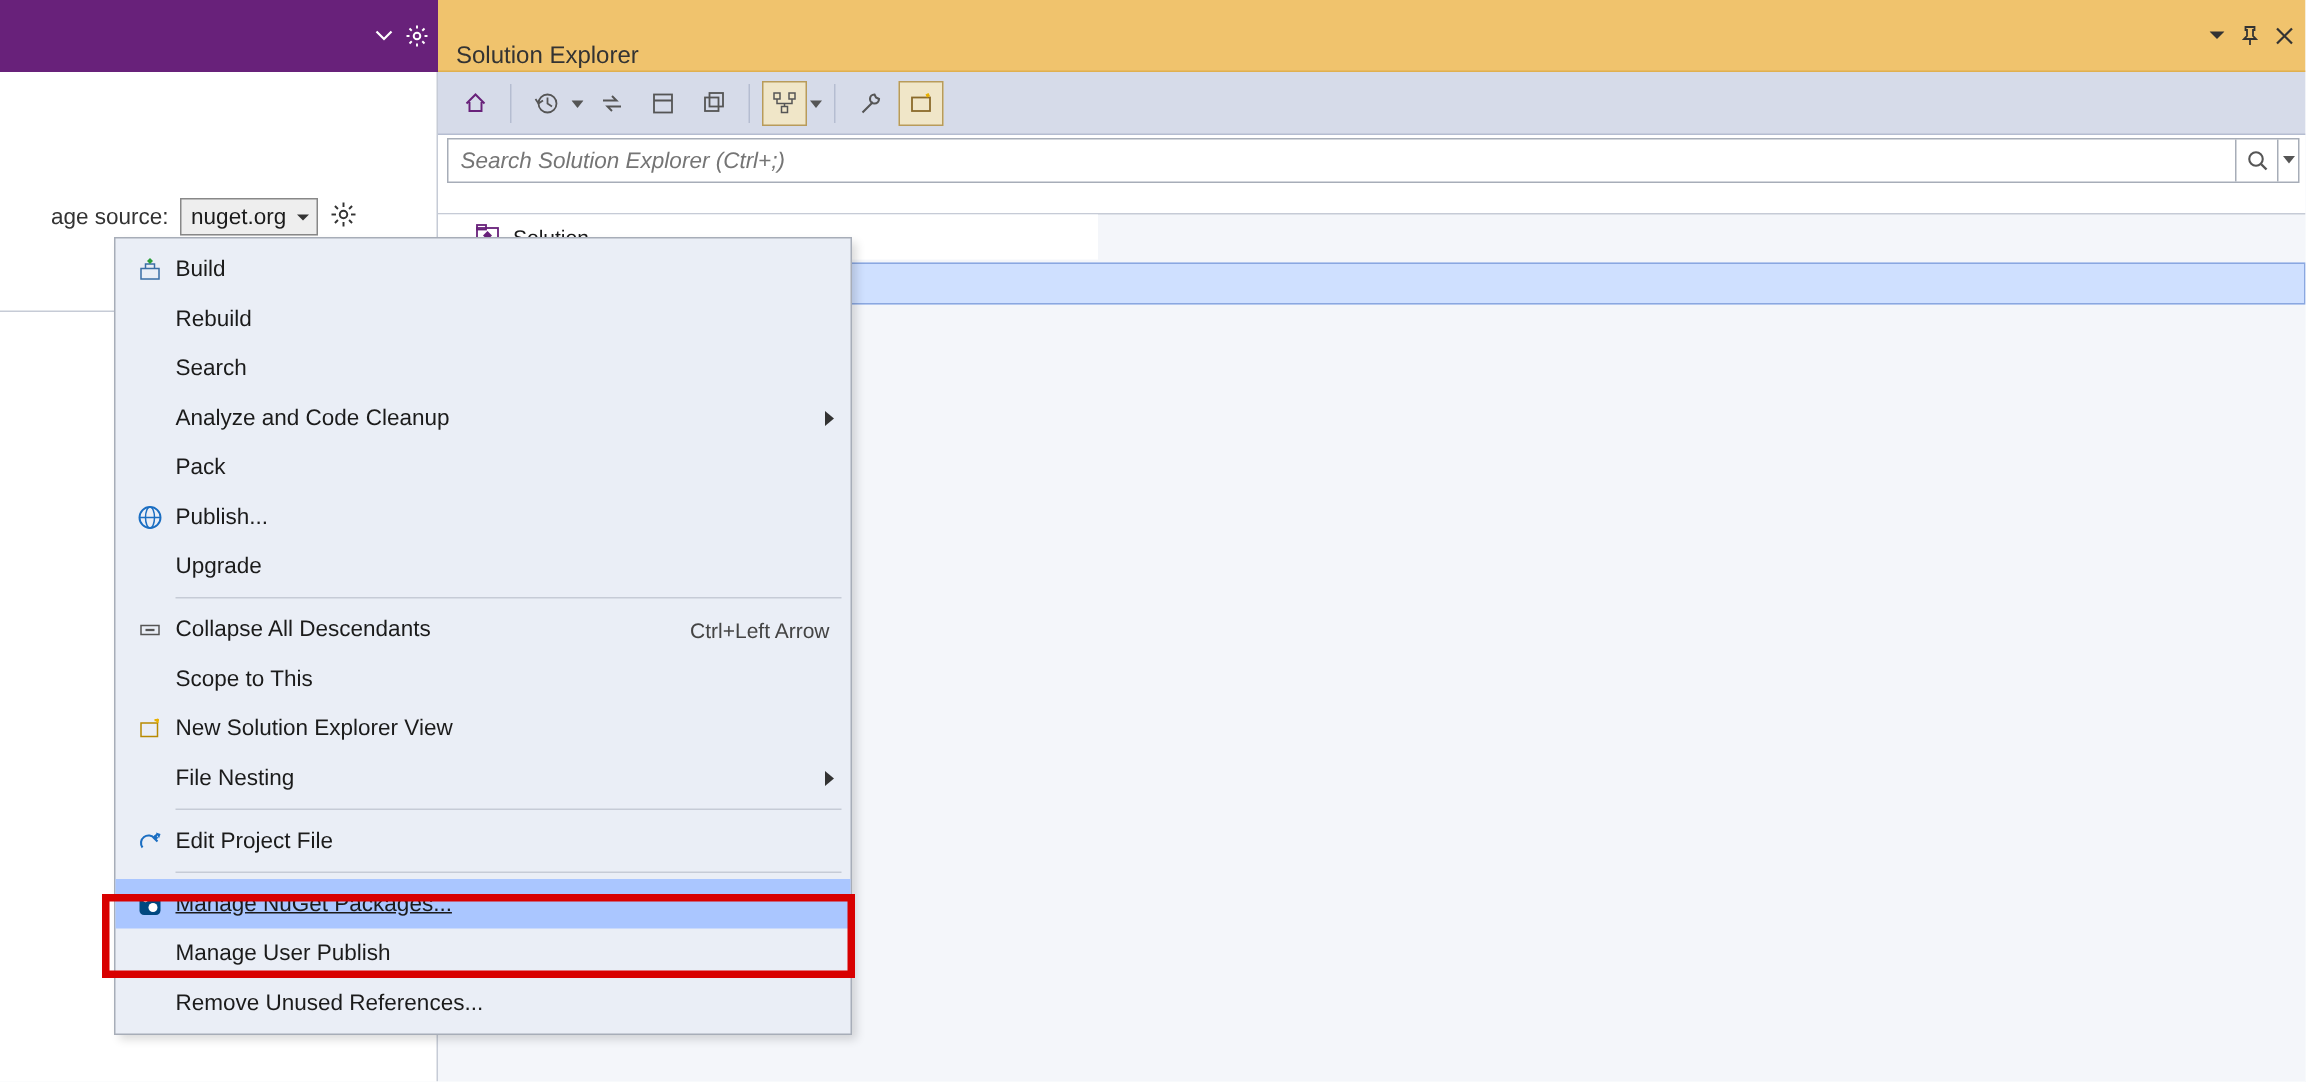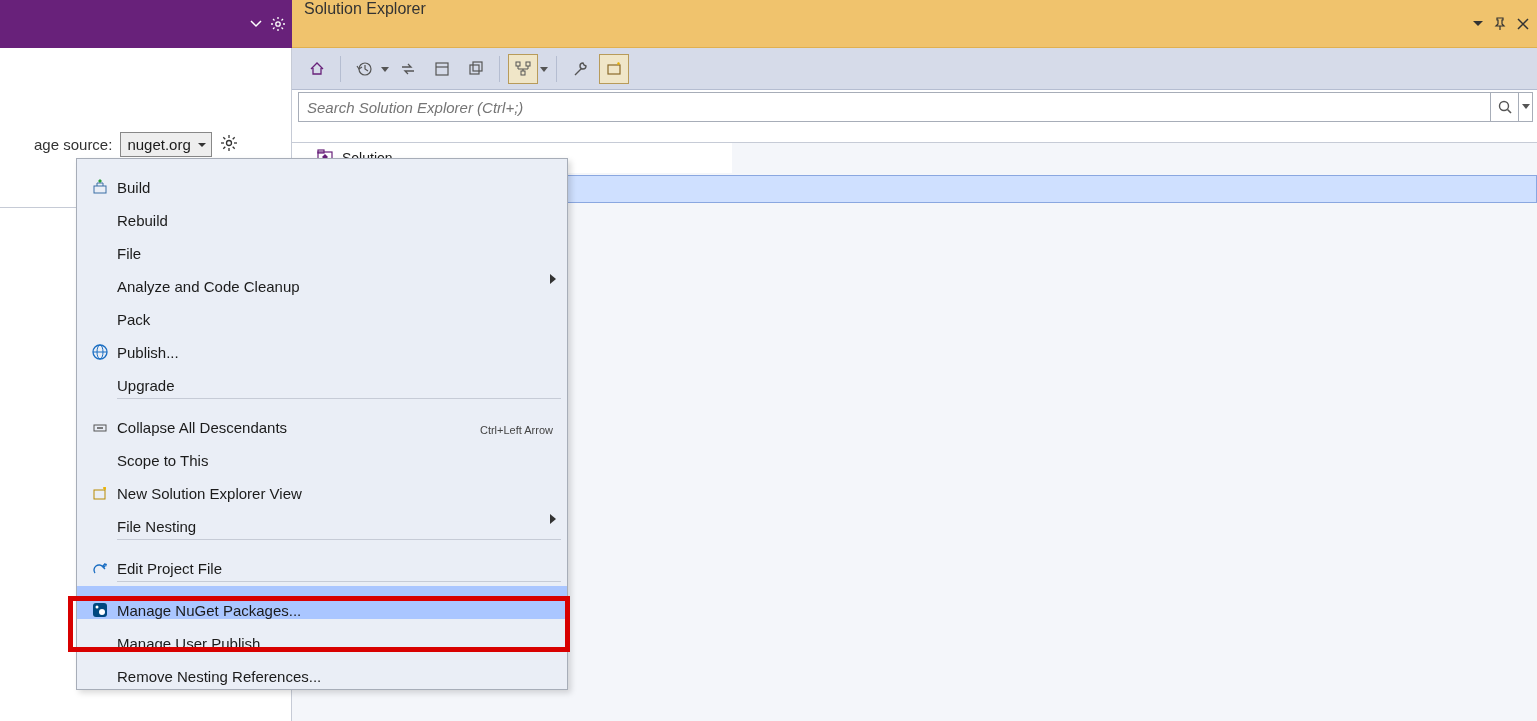--- a/index.html
+++ b/index.html
@@ -29,21 +29,21 @@
   }
   .left-strip svg { display:block; }
 
   
   .se-header {
     position: absolute;
     left: 292px; right: 0; top: 0;
     height: 48px;
     background: #f0c36d; 
     color: #333;
-    display: flex; align-items: flex-start;
+    display: flex; align-items: flex-end;
     padding-left: 12px;
     border-bottom: 1px solid #e0b050;
   }
   .se-header .title { font-size: 16px; }
   .se-header .right {
     position: absolute; right: 8px; top:50%; transform: translateY(-50%);
     display:flex; gap:10px; align-items:center;
   }
   .se-header .right svg { display:block; }
 
@@ -161,38 +161,38 @@
     position:absolute;
     left: 76px; top: 158px;
     width: 492px;
     background:#eaeef6;
     border:1px solid #a7adb8;
     box-shadow: 3px 3px 6px rgba(0,0,0,.15);
     padding: 4px 0;
     z-index: 50;
   }
   .ctx .item {
-    display:flex; align-items:flex-end;
+    display:flex; align-items:center;
     height: 33px;
     padding: 0 14px 0 6px;
     position:relative;
   }
   .ctx .icon-slot {
     width: 34px; display:flex; justify-content:center;
   }
   .ctx .label { flex:1; font-size:15px; color:#1b1b1b; }
-  .ctx .shortcut { font-size:11px; color:#444; }
+  .ctx .shortcut { font-size:14px; color:#444; }
   .ctx .submenu-arrow {
     position:absolute; right:10px; top:50%;
     transform:translateY(-50%);
   }
   .ctx .sep {
     height:1px; background:#c6cbd6; margin:4px 6px 4px 40px;
   }
-  .ctx .item.highlight { background:#aac6ff; }
+  .ctx .item.highlight { background:#aac6ff;text-decoration:underline; }
 
   
   .annot {
     position:absolute;
     left: 68px; top: 596px;
     width: 502px; height: 56px;
     border:5px solid #d80000;
     z-index: 60;
     pointer-events:none;
   }
@@ -379,21 +379,21 @@
         </svg>
     </span>
     <span class="label">Build</span>
   </div>
   <div class="item">
     <span class="icon-slot"></span>
     <span class="label">Rebuild</span>
   </div>
   <div class="item">
     <span class="icon-slot"></span>
-    <span class="label">File</span>
+    <span class="label">Search</span>
   </div>
   <div class="item">
     <span class="icon-slot"></span>
     <span class="label">Analyze and Code Cleanup</span>
     <span class="submenu-arrow">
       <svg width="8" height="10" viewBox="0 0 8 10">
           <path d="M1 0 L7 5 L1 10z" fill="#333"></path>
         </svg>
     </span>
   </div>
@@ -470,17 +470,17 @@
         </svg>
     </span>
     <span class="label">Manage NuGet Packages...</span>
   </div>
   <div class="item">
     <span class="icon-slot"></span>
     <span class="label">Manage User Publish</span>
   </div>
   <div class="item">
     <span class="icon-slot"></span>
-    <span class="label">Remove Nesting References...</span>
+    <span class="label">Remove Unused References...</span>
   </div>
 </div>
 
 <div class="annot"></div>
 
 </body></html>

